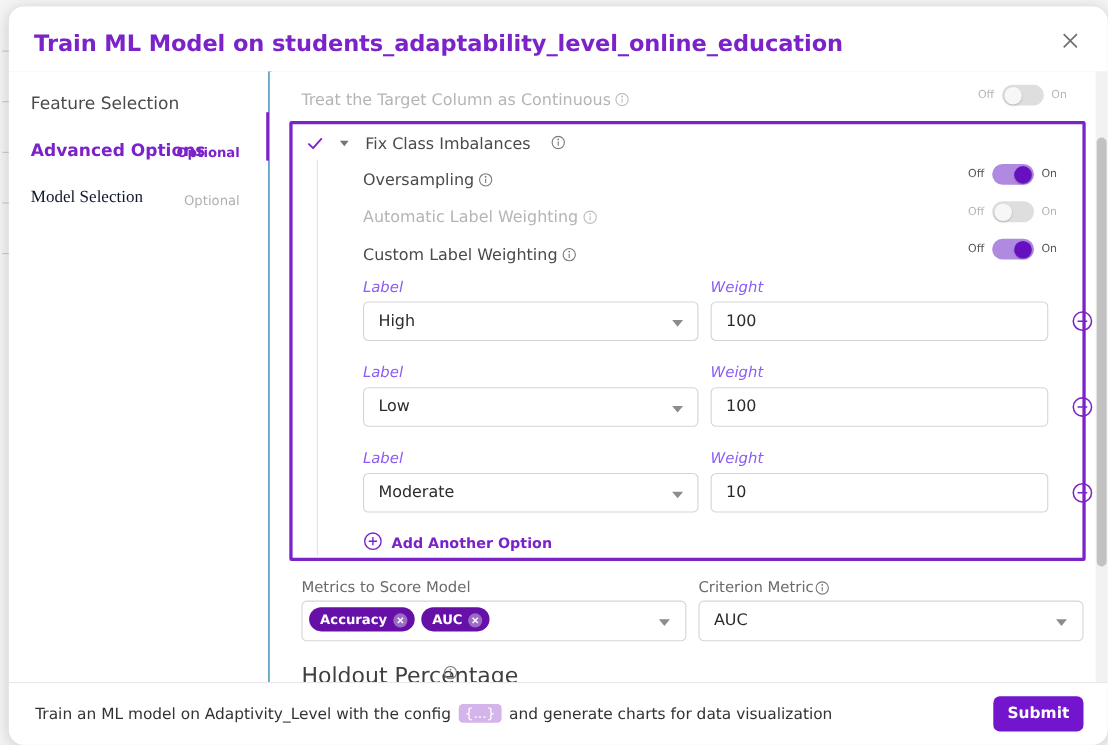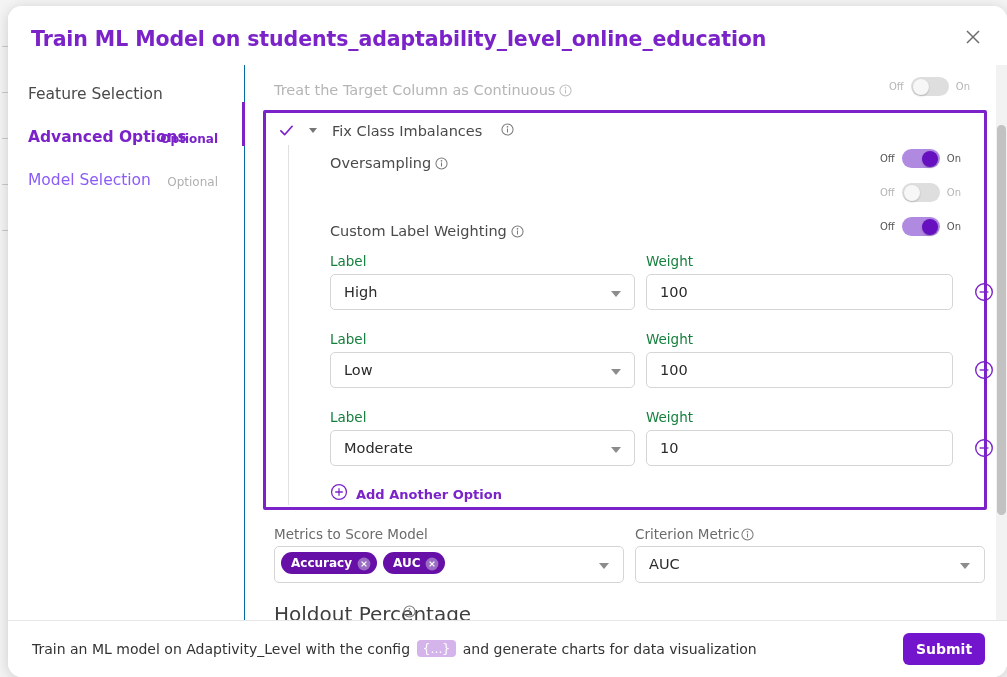--- a/index.html
+++ b/index.html
@@ -98,21 +98,21 @@
     top: 14px;
     font-size: 12px;
     white-space: nowrap;
   }
   .nav-item.n0 { top: 10px; }
   .nav-item.n1 { top: 53px; }
   .nav-item.n2 { top: 96px; }
   .nav-item.n0 .nav-label { color: #4a4a4a; font-weight: normal; }
   .nav-item.n1 .nav-label { color: #7b23c9; font-weight: bold; }
   .nav-item.n1 .nav-optional { color: #7b23c9; font-weight: bold; }
-  .nav-item.n2 .nav-label { color: #8b5cf6; }
+  .nav-item.n2 .nav-label { color: #0f172a; font-family: Liberation Serif, serif; }
   .nav-item.n2 .nav-optional { color: #b0b0b0; }
   .nav-indicator {
     position: absolute;
     left: 234px;
     top: 96px;
     width: 3px;
     height: 44px;
     background: #7b23c9;
   }
 
@@ -223,21 +223,22 @@
     left: 64px;
     width: 650px;
     height: 26px;
   }
 
   
   .pair-row { position: absolute; left: 64px; width: 655px; }
   .pair-label {
     position: absolute;
     font-size: 13.5px;
-    color: #15803d;
+    color: #8b5cf6;
+    font-style: italic;
   }
   .select-box, .text-box {
     position: absolute;
     height: 36px;
     border: 1px solid #d5d5d5;
     border-radius: 5px;
     background: #fff;
     box-sizing: border-box;
     padding-left: 25px;
   }
@@ -482,20 +483,27 @@
               </svg></span>
         </div>
         <div class="toggle-group" style="left:614px; top:36px;">
           <span class="toggle-side">Off</span>
           <span class="switch on">
               <span class="knob"></span>
             </span>
           <span class="toggle-side">On</span>
         </div>
 
+        <div class="sub-row" style="top:74px;">
+          <span class="field-label muted">Automatic Label Weighting</span><span class="info-icon"><svg width="13" height="13" viewBox="0 0 14 14">
+                <circle cx="7" cy="7" r="6" fill="none" stroke="#bdbdbd" stroke-width="1.1"></circle>
+                <circle cx="7" cy="4" r="0.9" fill="#bdbdbd"></circle>
+                <path d="M7 6 L7 10.2" stroke="#bdbdbd" stroke-width="1.1"></path>
+              </svg></span>
+        </div>
         <div class="toggle-group" style="left:614px; top:70px;">
           <span class="toggle-side dim">Off</span>
           <span class="switch off">
               <span class="knob"></span>
             </span>
           <span class="toggle-side dim">On</span>
         </div>
 
         <div class="sub-row" style="top:108px;">
           <span class="field-label">Custom Label Weighting</span><span class="info-icon"><svg width="13" height="13" viewBox="0 0 14 14">

